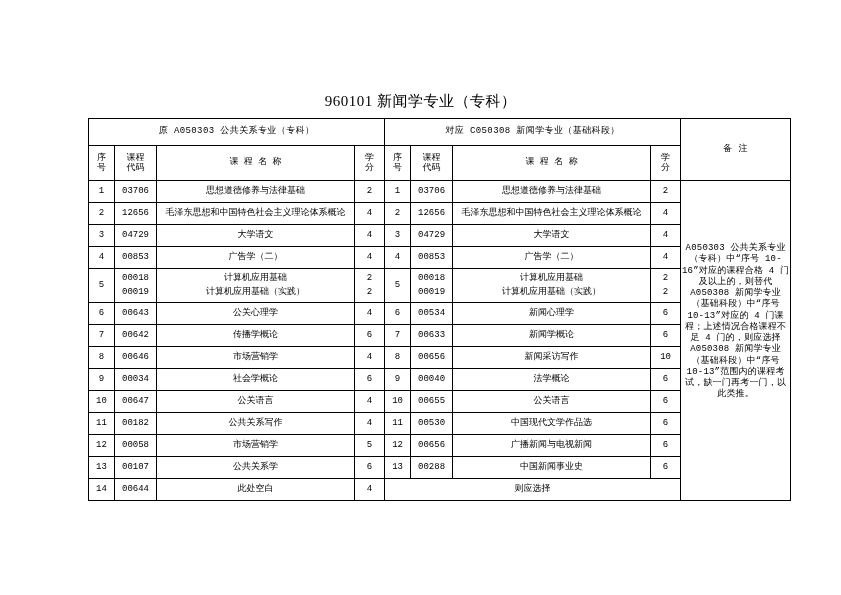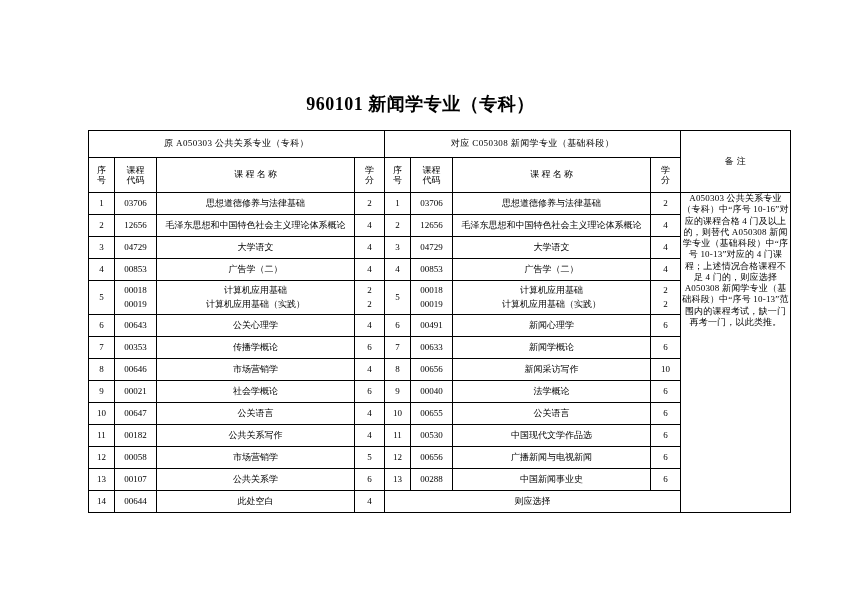--- a/index.html
+++ b/index.html
@@ -20,31 +20,32 @@
     left: 0; top: 0;
     width: 841px;
     height: 595px;
   }
   .doc-title {
     position: absolute;
     left: 0;
     top: 92px;
     width: 841px;
     text-align: center;
-    font-size: 18px;
-    font-weight: bold;
+    font-size: 15px;
+    font-weight: normal;
     letter-spacing: 0.5px;
   }
   table.main {
     position: absolute;
     left: 88px;
-    top: 130px;
+    top: 118px;
     width: 666px;
     border-collapse: collapse;
     table-layout: fixed;
+    font-family: Liberation Mono, monospace;
   }
   table.main td, table.main th {
     border: 1px solid #000;
     padding: 0;
     font-weight: normal;
     font-size: 9px;
     line-height: 1.25;
     vertical-align: middle;
     text-align: center;
   }
@@ -150,21 +151,21 @@
       </tr>
       <tr class="bodyrow">
           <td><span class="">1</span></td>
           <td><span class="">03706</span></td>
           <td class="name-cell"><span class="">思想道德修养与法律基础</span></td>
           <td><span class="">2</span></td>
           <td><span class="">1</span></td>
           <td><span class="">03706</span></td>
           <td class="name-cell"><span class="">思想道德修养与法律基础</span></td>
           <td><span class="">2</span></td>
-          <td class="remark-cell" rowspan="14" style="vertical-align: top; "><span class="">A050303 公共关系专业（专科）中“序号 10-16”对应的课程合格 4 门及以上的，则替代 A050308 新闻学专业（基础科段）中“序号 10-13”对应的 4 门课程；上述情况合格课程不足 4 门的，则应选择 A050308 新闻学专业（基础科段）中“序号 10-13”范围内的课程考试，缺一门再考一门，以此类推。</span></td>
+          <td class="remark-cell" rowspan="14" style="vertical-align: top; padding-top: 62px;"><span class="">A050303 公共关系专业（专科）中“序号 10-16”对应的课程合格 4 门及以上的，则替代 A050308 新闻学专业（基础科段）中“序号 10-13”对应的 4 门课程；上述情况合格课程不足 4 门的，则应选择 A050308 新闻学专业（基础科段）中“序号 10-13”范围内的课程考试，缺一门再考一门，以此类推。</span></td>
         </tr>
         <tr class="bodyrow">
           <td><span class="">2</span></td>
           <td><span class="">12656</span></td>
           <td class="name-cell"><span class="">毛泽东思想和中国特色社会主义理论体系概论</span></td>
           <td><span class="">4</span></td>
           <td><span class="">2</span></td>
           <td><span class="">12656</span></td>
           <td class="name-cell"><span class="">毛泽东思想和中国特色社会主义理论体系概论</span></td>
           <td><span class="">4</span></td>
@@ -216,47 +217,47 @@
             <span class="sub-line">2</span>
             <span class="sub-line">2</span>
           </td>
         </tr>
         <tr class="bodyrow">
           <td><span class="">6</span></td>
           <td><span class="">00643</span></td>
           <td class="name-cell"><span class="">公关心理学</span></td>
           <td><span class="">4</span></td>
           <td><span class="">6</span></td>
-          <td><span class="">00491</span></td>
+          <td><span class="">00534</span></td>
           <td class="name-cell"><span class="">新闻心理学</span></td>
           <td><span class="">6</span></td>
         </tr>
         <tr class="bodyrow">
           <td><span class="">7</span></td>
-          <td><span class="">00353</span></td>
+          <td><span class="">00642</span></td>
           <td class="name-cell"><span class="">传播学概论</span></td>
           <td><span class="">6</span></td>
           <td><span class="">7</span></td>
           <td><span class="">00633</span></td>
           <td class="name-cell"><span class="">新闻学概论</span></td>
           <td><span class="">6</span></td>
         </tr>
         <tr class="bodyrow">
           <td><span class="">8</span></td>
           <td><span class="">00646</span></td>
           <td class="name-cell"><span class="">市场营销学</span></td>
           <td><span class="">4</span></td>
           <td><span class="">8</span></td>
           <td><span class="">00656</span></td>
           <td class="name-cell"><span class="">新闻采访写作</span></td>
           <td><span class="">10</span></td>
         </tr>
         <tr class="bodyrow">
           <td><span class="">9</span></td>
-          <td><span class="">00021</span></td>
+          <td><span class="">00034</span></td>
           <td class="name-cell"><span class="">社会学概论</span></td>
           <td><span class="">6</span></td>
           <td><span class="">9</span></td>
           <td><span class="">00040</span></td>
           <td class="name-cell"><span class="">法学概论</span></td>
           <td><span class="">6</span></td>
         </tr>
         <tr class="bodyrow">
           <td><span class="">10</span></td>
           <td><span class="">00647</span></td>

